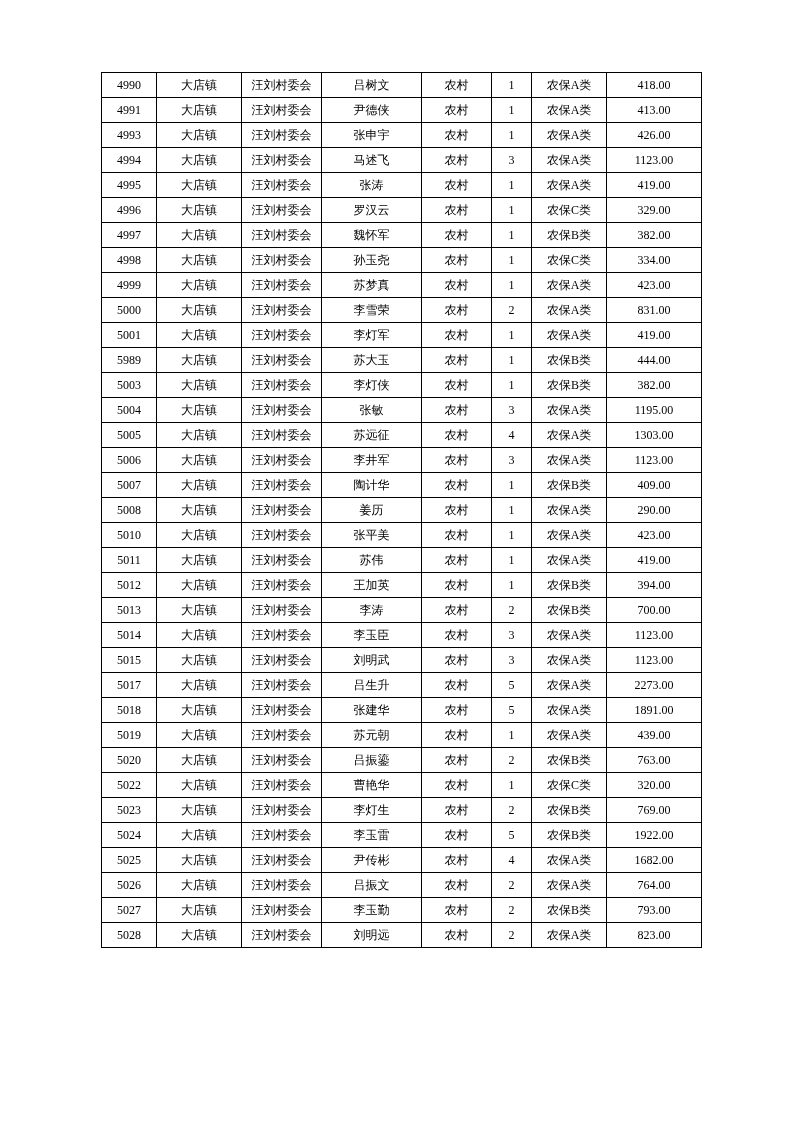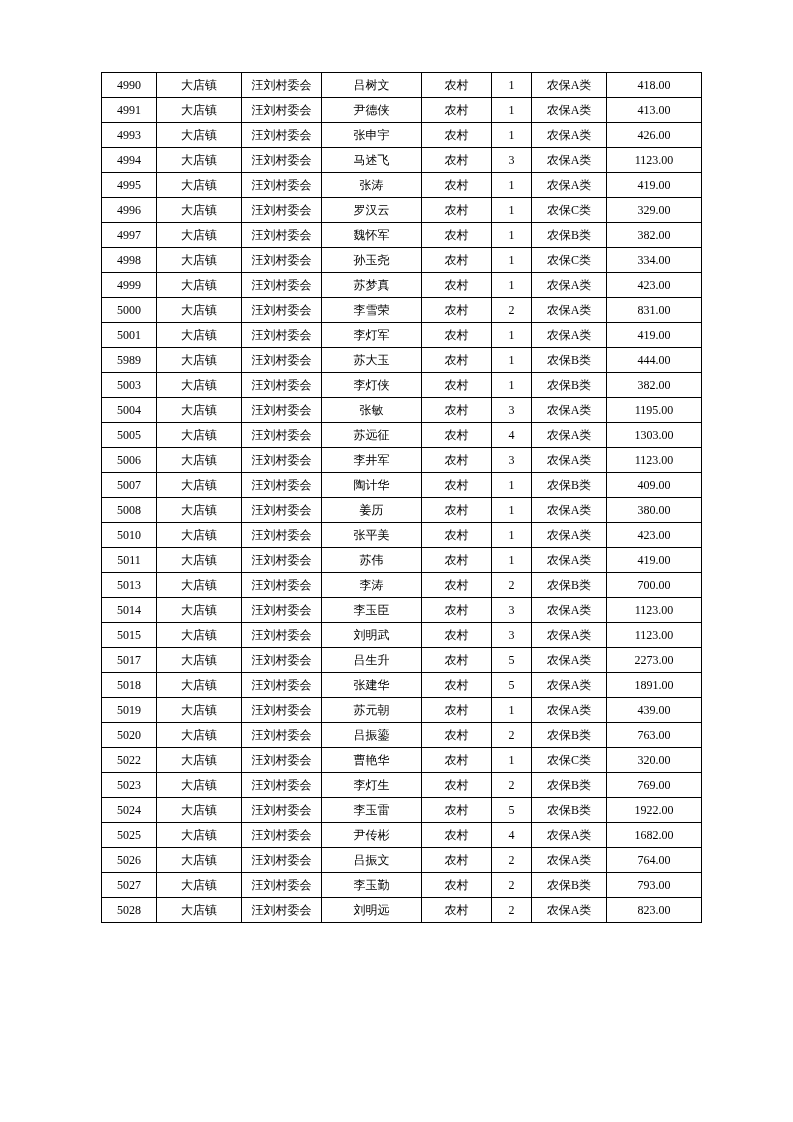--- a/index.html
+++ b/index.html
@@ -235,41 +235,51 @@
           <td>409.00</td>
         </tr>
         <tr>
           <td>5008</td>
           <td>大店镇</td>
           <td>汪刘村委会</td>
           <td>姜历</td>
           <td>农村</td>
           <td>1</td>
           <td>农保A类</td>
-          <td>380.00</td>
+          <td>290.00</td>
         </tr>
         <tr>
           <td>5010</td>
           <td>大店镇</td>
           <td>汪刘村委会</td>
           <td>张平美</td>
           <td>农村</td>
           <td>1</td>
           <td>农保A类</td>
           <td>423.00</td>
         </tr>
         <tr>
           <td>5011</td>
           <td>大店镇</td>
           <td>汪刘村委会</td>
           <td>苏伟</td>
           <td>农村</td>
           <td>1</td>
           <td>农保A类</td>
           <td>419.00</td>
+        </tr>
+        <tr>
+          <td>5012</td>
+          <td>大店镇</td>
+          <td>汪刘村委会</td>
+          <td>王加英</td>
+          <td>农村</td>
+          <td>1</td>
+          <td>农保B类</td>
+          <td>394.00</td>
         </tr>
         <tr>
           <td>5013</td>
           <td>大店镇</td>
           <td>汪刘村委会</td>
           <td>李涛</td>
           <td>农村</td>
           <td>2</td>
           <td>农保B类</td>
           <td>700.00</td>

